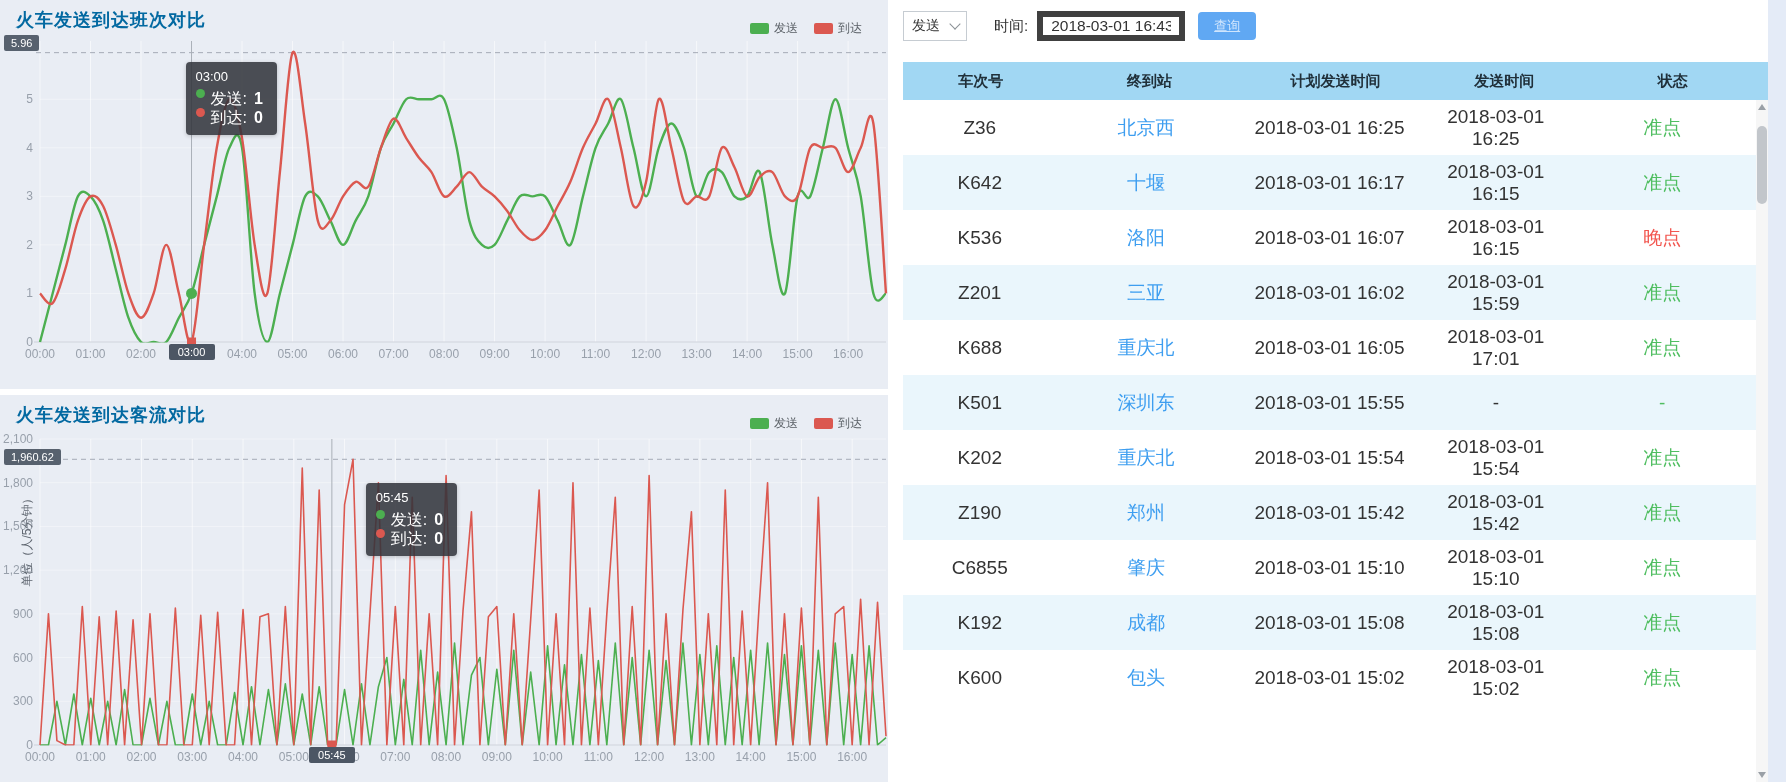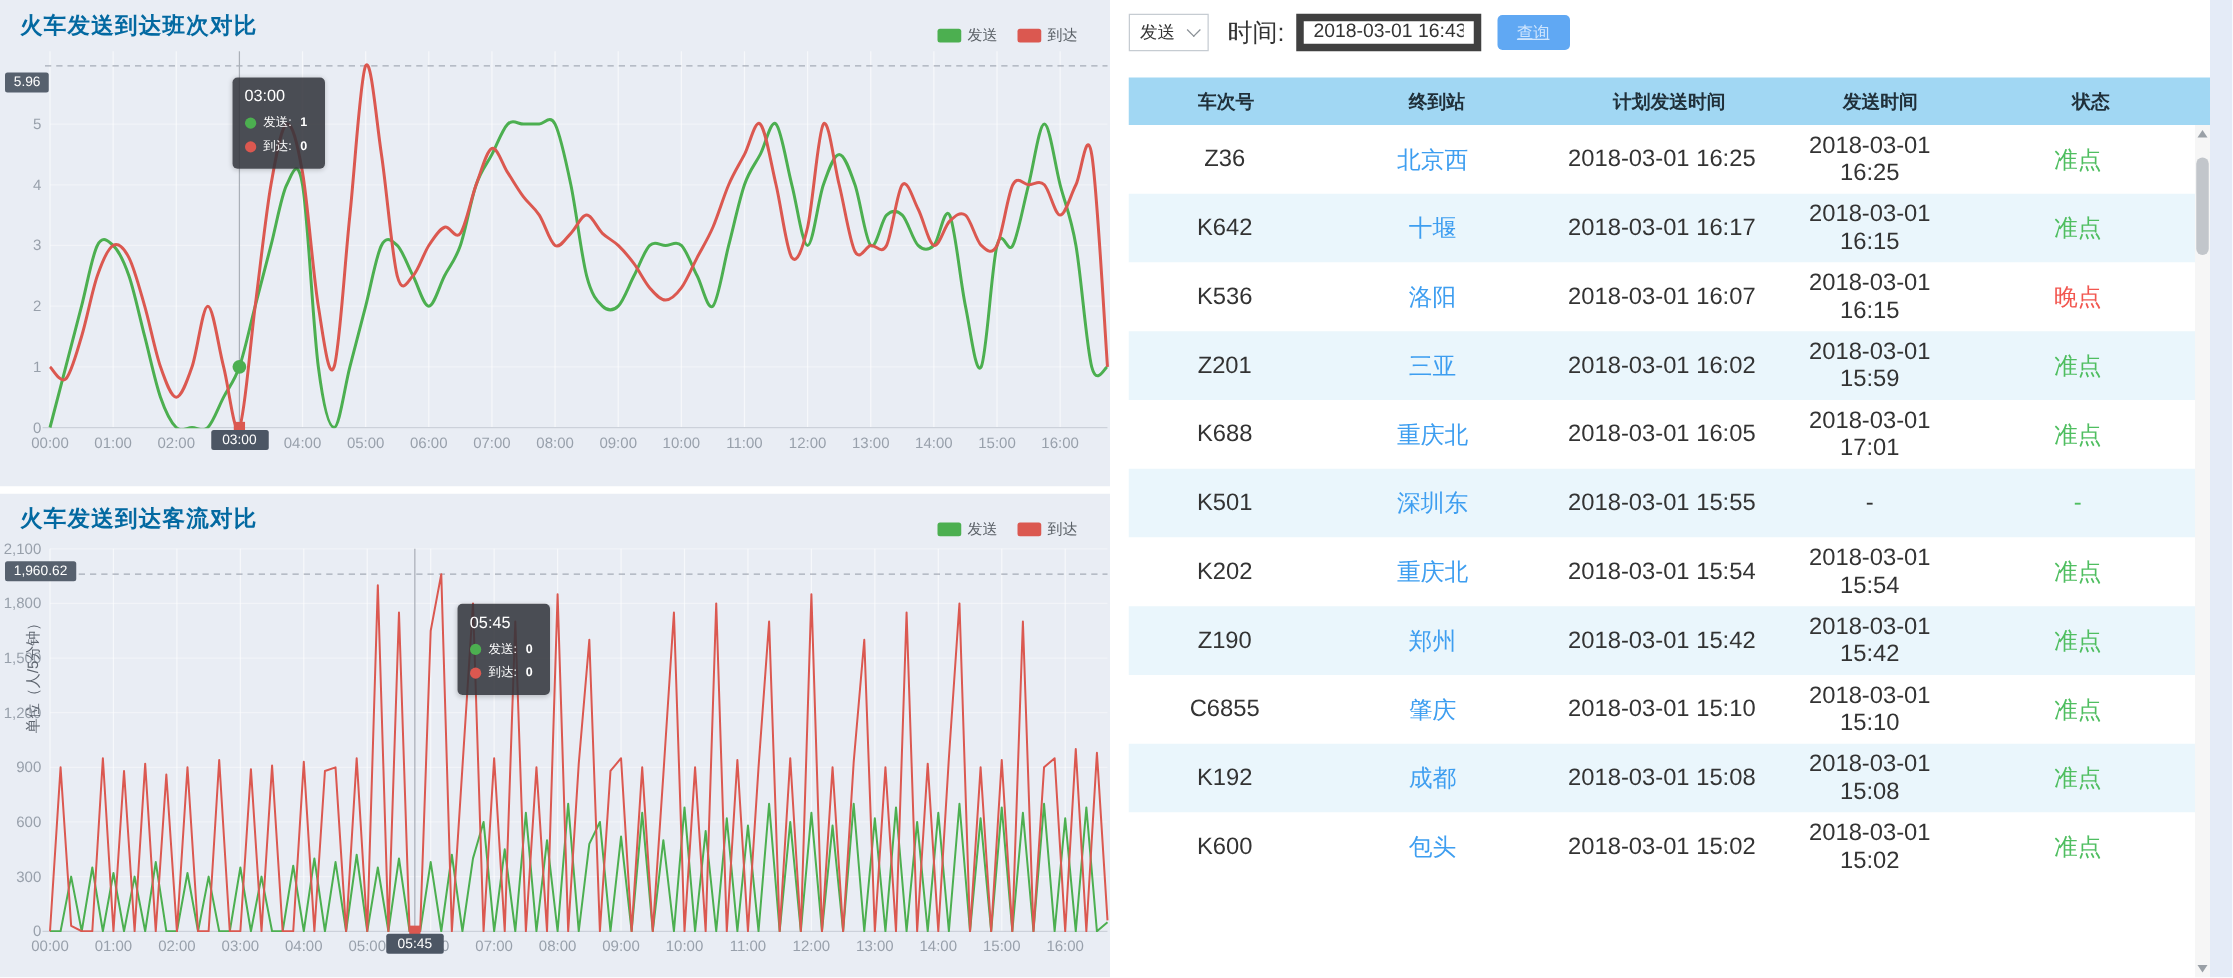--- a/index.html
+++ b/index.html
@@ -15,33 +15,33 @@
   #cp1{top:395px;height:387px;}
   .chart-title{position:absolute;left:16px;top:8px;font-size:18px;font-weight:bold;color:#0369a1;letter-spacing:1px;z-index:3;}
   .legend{position:absolute;right:26px;top:20px;display:flex;gap:16px;align-items:center;font-size:12px;color:#5a6066;z-index:3;}
   .legend-item{display:flex;align-items:center;gap:5px;cursor:pointer;}
   .sw{width:19px;height:11px;border-radius:2px;display:inline-block;}
   .chart-body{position:absolute;left:0;top:0;width:100%;height:100%;}
   .chart-body svg{position:absolute;left:0;top:0;}
   .axis-text{font-size:12px;fill:#98a0ab;}
   .tooltip{position:absolute;background:rgba(50,53,60,.87);border-radius:4px;padding:7px 14px 8px 10px;color:#fff;z-index:6;pointer-events:none;box-shadow:0 1px 4px rgba(0,0,0,.2);}
   .tt-time{font-size:13px;margin-bottom:5px;}
-  .tt-row{display:flex;align-items:center;gap:6px;font-size:10px;line-height:19px;white-space:nowrap;}
+  .tt-row{display:flex;gap:6px;font-size:16px;line-height:19px;white-space:nowrap;}
   .tt-row b{margin-left:1px;font-weight:bold;}
   .dot{width:9px;height:9px;border-radius:50%;display:inline-block;flex:none;}
   .mark-badge{position:absolute;left:4px;background:#57616e;color:#fff;font-size:11px;padding:2px 7px;border-radius:2px;z-index:5;}
   .xbadge{position:absolute;background:#4c5664;color:#fff;font-size:11px;padding:2px 0;width:46px;text-align:center;border-radius:2px;z-index:5;}
   .y-name{position:absolute;left:-38px;top:136px;width:130px;text-align:center;transform:rotate(-90deg);font-size:12px;color:#5f6670;z-index:3;}
   
   .right{position:absolute;left:903px;top:0;width:865px;height:782px;background:#fff;}
   .edge-strip{position:absolute;left:1768px;top:0;width:18px;height:782px;background:#e4ebf7;}
   .toolbar{position:absolute;top:10px;left:0;height:32px;display:flex;align-items:center;}
   .select{width:64px;height:30px;box-sizing:border-box;border:1px solid #c6ccd2;background:#fff;display:flex;align-items:center;justify-content:space-between;padding:0 7px 0 8px;font-size:14px;color:#333;cursor:pointer;}
   .chev{width:7px;height:7px;border-right:1.5px solid #8a9096;border-bottom:1.5px solid #8a9096;transform:rotate(45deg);margin-top:-4px;}
-  .time-label{margin:0 9px 0 15px;font-size:20px;color:#333;}
+  .time-label{margin:0 9px 0 27px;font-size:15px;color:#333;}
   .time-input{width:148px;height:30px;box-sizing:border-box;border:6px solid #404040;font-size:15.5px;color:#333;padding:0 8px;font-family:inherit;outline:none;}
   .query-btn{margin-left:13px;width:58px;height:28px;background:#60a8f3;border:none;border-radius:4px;color:#cfe5fd;font-size:13px;cursor:pointer;font-family:inherit;text-decoration:underline;}
   .table{position:absolute;top:62px;left:0;width:853px;}
   .thead{display:flex;background:#a1d7f3;height:38px;align-items:center;font-weight:bold;font-size:15px;color:#20303a;width:865px;}
   .trow{display:flex;height:55px;align-items:center;font-size:19px;color:#333;background:#fff;}
   .trow.alt{background:#eaf6fc;}
   .tc{text-align:center;}
   .c1{width:18%;} .c2{width:21%;} .c3{width:22%;} .c4{width:17%;} .c5{width:22%;}
   .link{color:#3e9ef0;cursor:pointer;}
   
@@ -121,21 +121,21 @@
           </clipPath>
         </defs>
         <g clip-path="url(#clip0)">
           <path d="M40,342C42.1044776119403,333.9086021505376,48.417910447761194,309.63440860215053,52.626865671641795,293.4516129032258C56.835820895522396,277.26881720430106,61.044776119403,261.0860215053763,65.25373134328359,244.90322580645162C69.46268656716418,228.72043010752688,73.67164179104478,204.4462365591398,77.88059701492537,196.35483870967744C82.08955223880596,188.26344086021507,86.29850746268657,192.30913978494627,90.50746268656717,196.35483870967744C94.71641791044776,200.4005376344086,98.92537313432835,208.49193548387098,103.13432835820895,220.6290322580645C107.34328358208954,232.76612903225805,111.55223880597015,252.99462365591398,115.76119402985074,269.1774193548387C119.97014925373134,285.36021505376345,124.17910447761193,305.5887096774194,128.38805970149252,317.7258064516129C132.59701492537312,329.86290322580646,136.80597014925374,337.9543010752688,141.01492537313433,342C145.22388059701493,346.0456989247312,149.43283582089552,342,153.6417910447761,342C157.8507462686567,342,162.0597014925373,346.0456989247312,166.2686567164179,342C170.4776119402985,337.9543010752688,174.6865671641791,325.8172043010753,178.8955223880597,317.7258064516129C183.1044776119403,309.63440860215053,187.3134328358209,305.58870967741933,191.52238805970148,293.4516129032258C195.73134328358208,281.31451612903226,199.9402985074627,261.0860215053763,204.1492537313433,244.90322580645162C208.3582089552239,228.72043010752688,212.56716417910448,212.53763440860217,216.77611940298507,196.35483870967744C220.98507462686567,180.1720430107527,225.1940298507463,155.8978494623656,229.40298507462688,147.80645161290323C233.61194029850748,139.71505376344086,237.82089552238807,123.53225806451614,242.02985074626866,147.80645161290323C246.23880597014926,172.08064516129033,250.44776119402985,261.0860215053763,254.65671641791045,293.4516129032258C258.86567164179104,325.81720430107526,263.07462686567163,342,267.2835820895522,342C271.4925373134328,342,275.7014925373134,309.63440860215053,279.910447761194,293.4516129032258C284.1194029850746,277.26881720430106,288.3283582089552,261.0860215053763,292.5373134328358,244.90322580645162C296.7462686567164,228.72043010752688,300.95522388059703,204.4462365591398,305.1641791044776,196.35483870967744C309.3731343283582,188.26344086021507,313.5820895522388,192.30913978494627,317.7910447761194,196.35483870967744C322,200.4005376344086,326.2089552238806,212.53763440860214,330.4179104477612,220.6290322580645C334.6268656716418,228.72043010752688,338.8358208955224,244.90322580645162,343.04477611940297,244.90322580645162C347.25373134328356,244.90322580645162,351.4626865671642,228.72043010752688,355.6716417910448,220.6290322580645C359.8805970149254,212.53763440860214,364.089552238806,208.49193548387098,368.2985074626866,196.35483870967744C372.5074626865672,184.2177419354839,376.7164179104478,159.94354838709677,380.92537313432837,147.80645161290323C385.13432835820896,135.6693548387097,389.34328358208955,131.6236559139785,393.55223880597015,123.53225806451613C397.76119402985074,115.44086021505376,401.97014925373134,103.30376344086024,406.17910447761193,99.25806451612905C410.3880597014925,95.21236559139787,414.5970149253732,99.25806451612905,418.80597014925377,99.25806451612905C423.01492537313436,99.25806451612905,427.22388059701495,99.25806451612905,431.43283582089555,99.25806451612905C435.64179104477614,99.25806451612905,439.85074626865674,91.16666666666669,444.05970149253733,99.25806451612905C448.2686567164179,107.34946236559142,452.4776119402985,127.57795698924733,456.6865671641791,147.80645161290323C460.8955223880597,168.03494623655914,465.1044776119403,204.44623655913978,469.3134328358209,220.6290322580645C473.5223880597015,236.81182795698925,477.7313432835821,240.85752688172045,481.94029850746267,244.90322580645162C486.14925373134326,248.94892473118279,490.35820895522386,248.94892473118279,494.56716417910445,244.90322580645162C498.77611940298505,240.85752688172045,502.9850746268657,228.72043010752688,507.1940298507463,220.6290322580645C511.4029850746269,212.53763440860214,515.6119402985074,200.4005376344086,519.820895522388,196.35483870967744C524.0298507462686,192.30913978494627,528.2388059701493,196.35483870967744,532.4477611940299,196.35483870967744C536.6567164179105,196.35483870967744,540.865671641791,192.30913978494627,545.0746268656716,196.35483870967744C549.2835820895522,200.4005376344086,553.4925373134329,212.53763440860214,557.7014925373135,220.6290322580645C561.9104477611941,228.72043010752688,566.1194029850747,248.94892473118279,570.3283582089553,244.90322580645162C574.5373134328358,240.85752688172045,578.7462686567164,212.53763440860217,582.955223880597,196.35483870967744C587.1641791044776,180.1720430107527,591.3731343283582,159.94354838709677,595.5820895522388,147.80645161290323C599.7910447761194,135.6693548387097,604,131.6236559139785,608.2089552238806,123.53225806451613C612.4179104477612,115.44086021505376,616.6268656716418,95.21236559139787,620.8358208955224,99.25806451612905C625.044776119403,103.30376344086024,629.2537313432836,131.6236559139785,633.4626865671642,147.80645161290323C637.6716417910447,163.98924731182797,641.8805970149253,196.35483870967744,646.0895522388059,196.35483870967744C650.2985074626865,196.35483870967744,654.5074626865671,159.94354838709677,658.7164179104477,147.80645161290323C662.9253731343283,135.6693548387097,667.134328358209,123.53225806451613,671.3432835820896,123.53225806451613C675.5522388059702,123.53225806451613,679.7611940298507,135.6693548387097,683.9701492537313,147.80645161290323C688.1791044776119,159.94354838709677,692.3880597014926,192.30913978494624,696.5970149253732,196.35483870967744C700.8059701492538,200.40053763440864,705.0149253731342,176.1263440860215,709.2238805970148,172.08064516129033C713.4328358208954,168.03494623655916,717.6417910447761,168.03494623655916,721.8507462686567,172.08064516129033C726.0597014925373,176.1263440860215,730.2686567164179,192.30913978494624,734.4776119402985,196.35483870967744C738.6865671641791,200.40053763440864,742.8955223880597,200.40053763440864,747.1044776119403,196.35483870967744C751.3134328358209,192.30913978494624,755.5223880597015,163.98924731182797,759.7313432835821,172.08064516129033C763.9402985074627,180.1720430107527,768.1492537313433,224.6747311827957,772.3582089552239,244.90322580645162C776.5671641791045,265.1317204301075,780.776119402985,301.54301075268813,784.9850746268656,293.4516129032258C789.1940298507462,285.36021505376345,793.4029850746269,212.53763440860217,797.6119402985075,196.35483870967744C801.8208955223881,180.1720430107527,806.0298507462686,204.4462365591398,810.2388059701492,196.35483870967744C814.4477611940298,188.26344086021507,818.6567164179105,163.98924731182797,822.8656716417911,147.80645161290323C827.0746268656717,131.6236559139785,831.2835820895523,99.25806451612905,835.4925373134329,99.25806451612905C839.7014925373135,99.25806451612905,843.9104477611941,131.6236559139785,848.1194029850747,147.80645161290323C852.3283582089553,163.98924731182797,856.5373134328358,172.08064516129033,860.7462686567164,196.35483870967744C864.955223880597,220.62903225806454,869.1641791044776,277.26881720430106,873.3731343283582,293.4516129032258C877.5820895522388,309.63440860215053,883.8955223880597,293.4516129032258,886,293.4516129032258" fill="none" stroke="#4caf50" stroke-width="2.4" stroke-linejoin="round"></path>
           <path d="M40,293.4516129032258C42.1044776119403,295.0698924731183,48.417910447761194,307.20698924731187,52.626865671641795,303.16129032258067C56.835820895522396,299.11559139784947,61.044776119403,282.93279569892474,65.25373134328359,269.1774193548387C69.46268656716418,255.4220430107527,73.67164179104478,232.76612903225805,77.88059701492537,220.6290322580645C82.08955223880596,208.49193548387098,86.29850746268657,198.78225806451616,90.50746268656717,196.35483870967744C94.71641791044776,193.92741935483872,98.92537313432835,197.97311827956992,103.13432835820895,206.06451612903228C107.34328358208954,214.15591397849465,111.55223880597015,230.33870967741936,115.76119402985074,244.90322580645162C119.97014925373134,259.46774193548384,124.17910447761193,281.31451612903226,128.38805970149252,293.4516129032258C132.59701492537312,305.58870967741933,136.80597014925374,317.7258064516129,141.01492537313433,317.7258064516129C145.22388059701493,317.7258064516129,149.43283582089552,305.58870967741933,153.6417910447761,293.4516129032258C157.8507462686567,281.31451612903226,162.0597014925373,244.90322580645162,166.2686567164179,244.90322580645162C170.4776119402985,244.90322580645162,174.6865671641791,277.26881720430106,178.8955223880597,293.4516129032258C183.1044776119403,309.63440860215053,187.3134328358209,350.09139784946234,191.52238805970148,342C195.73134328358208,333.90860215053766,199.9402985074627,277.26881720430106,204.1492537313433,244.90322580645162C208.3582089552239,212.53763440860214,212.56716417910448,172.08064516129033,216.77611940298507,147.80645161290323C220.98507462686567,123.53225806451614,225.1940298507463,100.87634408602153,229.40298507462688,99.25806451612905C233.61194029850748,97.63978494623657,237.82089552238807,113.82258064516127,242.02985074626866,138.09677419354836C246.23880597014926,162.37096774193546,250.44776119402985,219.01075268817203,254.65671641791045,244.90322580645162C258.86567164179104,270.7956989247312,263.07462686567163,305.58870967741933,267.2835820895522,293.4516129032258C271.4925373134328,281.31451612903226,275.7014925373134,212.21397849462366,279.910447761194,172.08064516129033C284.1194029850746,131.947311827957,288.3283582089552,60.74301075268815,292.5373134328358,52.65161290322578C296.7462686567164,44.560215053763415,300.95522388059703,95.53602150537634,305.1641791044776,123.53225806451613C309.3731343283582,151.52849462365592,313.5820895522388,204.44623655913978,317.7910447761194,220.6290322580645C322,236.81182795698925,326.2089552238806,224.67473118279568,330.4179104477612,220.6290322580645C334.6268656716418,216.58333333333334,338.8358208955224,202.82795698924733,343.04477611940297,196.35483870967744C347.25373134328356,189.88172043010755,351.4626865671642,183.40860215053766,355.6716417910448,181.79032258064518C359.8805970149254,180.1720430107527,364.089552238806,192.30913978494624,368.2985074626866,186.6451612903226C372.5074626865672,180.98118279569894,376.7164179104478,159.13440860215053,380.92537313432837,147.80645161290323C385.13432835820896,136.47849462365593,389.34328358208955,120.29569892473123,393.55223880597015,118.67741935483875C397.76119402985074,117.05913978494627,401.97014925373134,131.62365591397847,406.17910447761193,138.09677419354836C410.3880597014925,144.56989247311824,414.5970149253732,151.85215053763443,418.80597014925377,157.5161290322581C423.01492537313436,163.18010752688178,427.22388059701495,165.60752688172045,431.43283582089555,172.08064516129033C435.64179104477614,178.55376344086022,439.85074626865674,193.92741935483872,444.05970149253733,196.35483870967744C448.2686567164179,198.78225806451616,452.4776119402985,190.69086021505376,456.6865671641791,186.6451612903226C460.8955223880597,182.59946236559142,465.1044776119403,172.08064516129033,469.3134328358209,172.08064516129033C473.5223880597015,172.08064516129033,477.7313432835821,182.59946236559142,481.94029850746267,186.6451612903226C486.14925373134326,190.69086021505376,490.35820895522386,192.30913978494627,494.56716417910445,196.35483870967744C498.77611940298505,200.4005376344086,502.9850746268657,205.25537634408602,507.1940298507463,210.91935483870967C511.4029850746269,216.58333333333331,515.6119402985074,225.48387096774198,519.820895522388,230.3387096774194C524.0298507462686,235.1935483870968,528.2388059701493,240.04838709677418,532.4477611940299,240.04838709677418C536.6567164179105,240.04838709677418,540.865671641791,236.00268817204304,545.0746268656716,230.3387096774194C549.2835820895522,224.67473118279574,553.4925373134329,214.15591397849465,557.7014925373135,206.06451612903228C561.9104477611941,197.97311827956992,566.1194029850747,191.50000000000003,570.3283582089553,181.79032258064518C574.5373134328358,172.08064516129033,578.7462686567164,157.51612903225808,582.955223880597,147.80645161290323C587.1641791044776,138.09677419354838,591.3731343283582,131.6236559139785,595.5820895522388,123.53225806451613C599.7910447761194,115.44086021505376,604,95.21236559139787,608.2089552238806,99.25806451612905C612.4179104477612,103.30376344086024,616.6268656716418,130.00537634408602,620.8358208955224,147.80645161290323C625.044776119403,165.60752688172045,629.2537313432836,200.40053763440864,633.4626865671642,206.06451612903228C637.6716417910447,211.72849462365593,641.8805970149253,199.5913978494624,646.0895522388059,181.79032258064518C650.2985074626865,163.98924731182797,654.5074626865671,104.92204301075272,658.7164179104477,99.25806451612905C662.9253731343283,93.59408602150539,667.134328358209,130.81451612903226,671.3432835820896,147.80645161290323C675.5522388059702,164.7983870967742,679.7611940298507,193.11827956989248,683.9701492537313,201.20967741935485C688.1791044776119,209.30107526881721,692.3880597014926,197.16397849462368,696.5970149253732,196.35483870967744C700.8059701492538,195.5456989247312,705.0149253731342,204.4462365591398,709.2238805970148,196.35483870967744C713.4328358208954,188.26344086021507,717.6417910447761,152.66129032258067,721.8507462686567,147.80645161290323C726.0597014925373,142.9516129032258,730.2686567164179,159.13440860215053,734.4776119402985,167.2258064516129C738.6865671641791,175.31720430107526,742.8955223880597,194.73655913978496,747.1044776119403,196.35483870967744C751.3134328358209,197.97311827956992,755.5223880597015,180.98118279569894,759.7313432835821,176.93548387096774C763.9402985074627,172.88978494623655,768.1492537313433,168.84408602150538,772.3582089552239,172.08064516129033C776.5671641791045,175.3172043010753,780.776119402985,192.30913978494624,784.9850746268656,196.35483870967744C789.1940298507462,200.40053763440864,793.4029850746269,204.4462365591398,797.6119402985075,196.35483870967744C801.8208955223881,188.26344086021507,806.0298507462686,155.8978494623656,810.2388059701492,147.80645161290323C814.4477611940298,139.71505376344086,818.6567164179105,147.80645161290323,822.8656716417911,147.80645161290323C827.0746268656717,147.80645161290323,831.2835820895523,143.76075268817203,835.4925373134329,147.80645161290323C839.7014925373135,151.85215053763443,843.9104477611941,172.08064516129033,848.1194029850747,172.08064516129033C852.3283582089553,172.08064516129033,856.5373134328358,155.8978494623656,860.7462686567164,147.80645161290323C864.955223880597,139.71505376344086,869.1641791044776,99.25806451612904,873.3731343283582,123.53225806451613C877.5820895522388,147.80645161290323,883.8955223880597,265.1317204301075,886,293.4516129032258" fill="none" stroke="#db5850" stroke-width="2.4" stroke-linejoin="round"></path>
         </g>
         <line x1="191.52238805970148" y1="41" x2="191.52238805970148" y2="342" stroke="#aab0b8" stroke-width="1"></line>
         <circle cx="191.52238805970148" cy="293.4516129032258" r="5.5" fill="#4caf50"></circle>
         <rect x="187.02238805970148" y="337.5" width="9" height="9" fill="#db5850"></rect>
       </svg>
-      <div class="mark-badge" style="top: 58px;">5.96</div>
+      <div class="mark-badge" style="top: 35px;">5.96</div>
       <div class="xbadge" style="left: 168.522px; top: 344px;">03:00</div>
       <div class="tooltip" style="left: 185.522px; top: 62px;">
         <div class="tt-time">03:00</div>
         <div class="tt-row">
           <span class="dot" style="background: rgb(76, 175, 80);"></span>
           <span>发送: </span>
           <b>1</b>
         </div>
         <div class="tt-row">
           <span class="dot" style="background: rgb(219, 88, 80);"></span>

